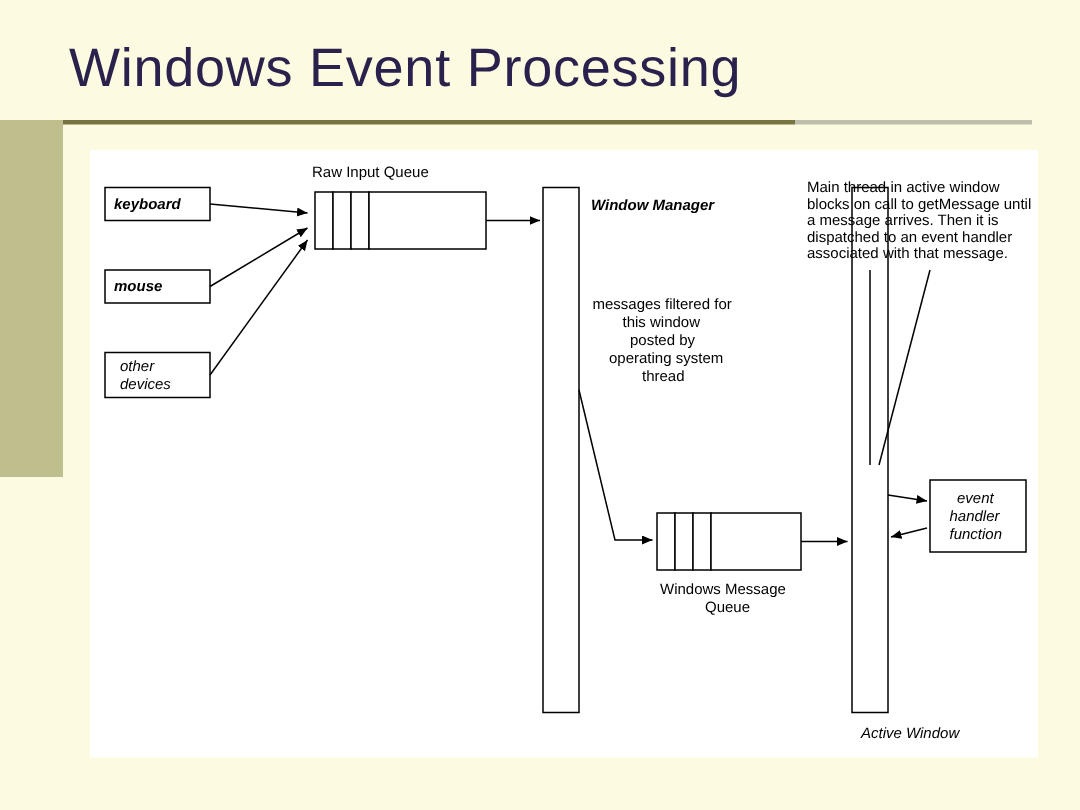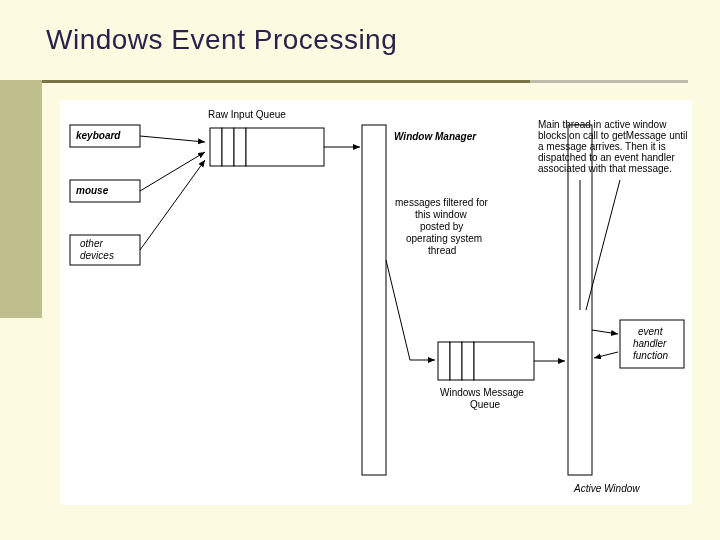--- a/index.html
+++ b/index.html
@@ -1,17 +1,17 @@
 <!DOCTYPE html>
 <html><head>
 <meta charset="utf-8">
 <style>
   html,body{margin:0;padding:0;width:720px;height:540px;background:#fcfae1;font-family:Verdana,Arial,sans-serif;overflow:hidden}
   .slide{position:relative;width:720px;height:540px}
-  .title{position:absolute;left:46px;top:24px;font-size:28px;color:#2a214c;letter-spacing:0.5px}
+  .title{position:absolute;left:46px;top:24px;font-size:36px;color:#2a214c;letter-spacing:0.5px}
   .hr1{position:absolute;left:40px;top:80px;width:490px;height:3px;background:#777343}
   .hr2{position:absolute;left:530px;top:80px;width:158px;height:3px;background:#bebdab}
   .sidebar{position:absolute;left:0;top:80px;width:42px;height:238px;background:#bfbf8e}
   .diagram{position:absolute;left:60px;top:100px;width:632px;height:405px;background:#fff;border:0}
   svg{position:absolute;left:0;top:0}
   .box{fill:#fff;stroke:#000;stroke-width:1}
   .col{fill:#fff;stroke:#000;stroke-width:1}
   .txt{font-family:Arial,sans-serif;font-size:10px;fill:#000}
   .txtI{font-family:Arial,sans-serif;font-size:10px;font-style:italic;fill:#000}
   .txtB{font-family:Arial,sans-serif;font-size:10px;font-style:italic;font-weight:bold;fill:#000}

